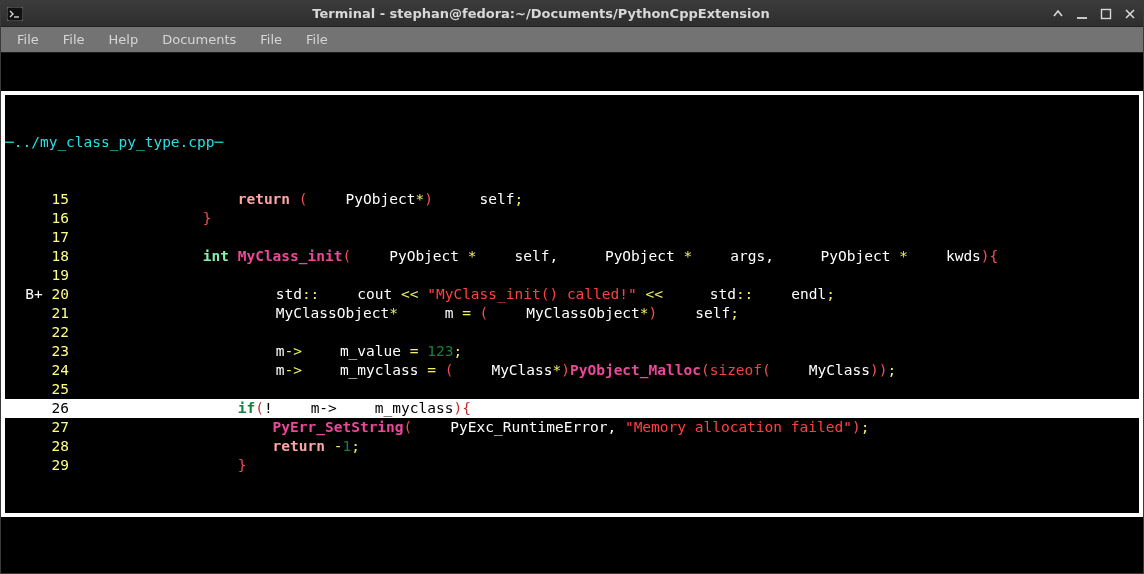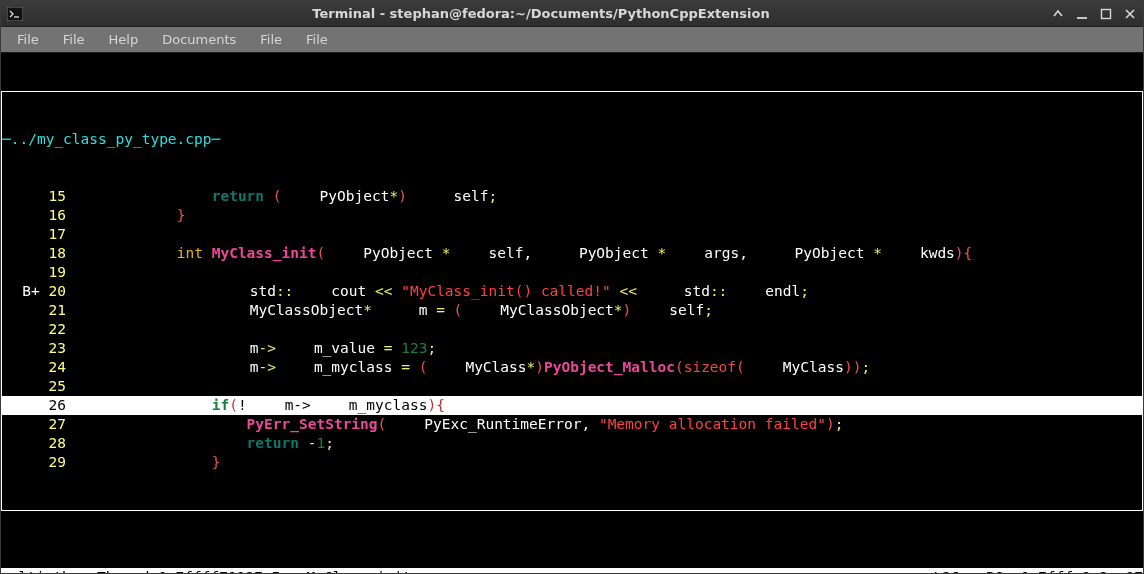--- a/index.html
+++ b/index.html
@@ -46,31 +46,31 @@
     flex: 1;
     background: #000;
     color: #ffffff;
     font-size: 14.5px;
     line-height: 19px;
     padding: 0;
     white-space: pre;
     overflow: hidden;
   }
   .cgdb-pane {
-    border: 1px solid #ffffff;
+    border: 4px solid #ffffff;
     margin: 0;
   }
   .cgdb-tab-row { color:#28e0e0; }
   .cgdb-file { color:#28e0e0; }
-  .code-line { display:flex; }
+  .code-line { display:flex;gap:23px; }
   .gutter { width: 70px; text-align:right; padding-right: 6px; color:#ffff80; }
   .gutter .mark { color:#fff; }
   .code { flex:1; }
-  .code .kw { color:#0f766e; font-weight:bold; }
-  .code .type { color:#eab308; }
+  .code .kw { color:#fca5a5; font-weight:bold; }
+  .code .type { color:#86efac;font-weight:bold; }
   .code .paren { color:#f05050; }
   .code .num { color:#15803d; }
   .code .op { color:#f0f060; }
   .code .str { color:#ff4040; }
   .code .global { color:#ef4444; }
   .code .idw { color:#fff;padding-left:38px; }
   .code .tok-def { color:#ec4899; font-weight:bold;}
   .current-line { background:#fff; }
   .current-line .gutter { color:#000; }
   .current-line .code { color:#000; }

